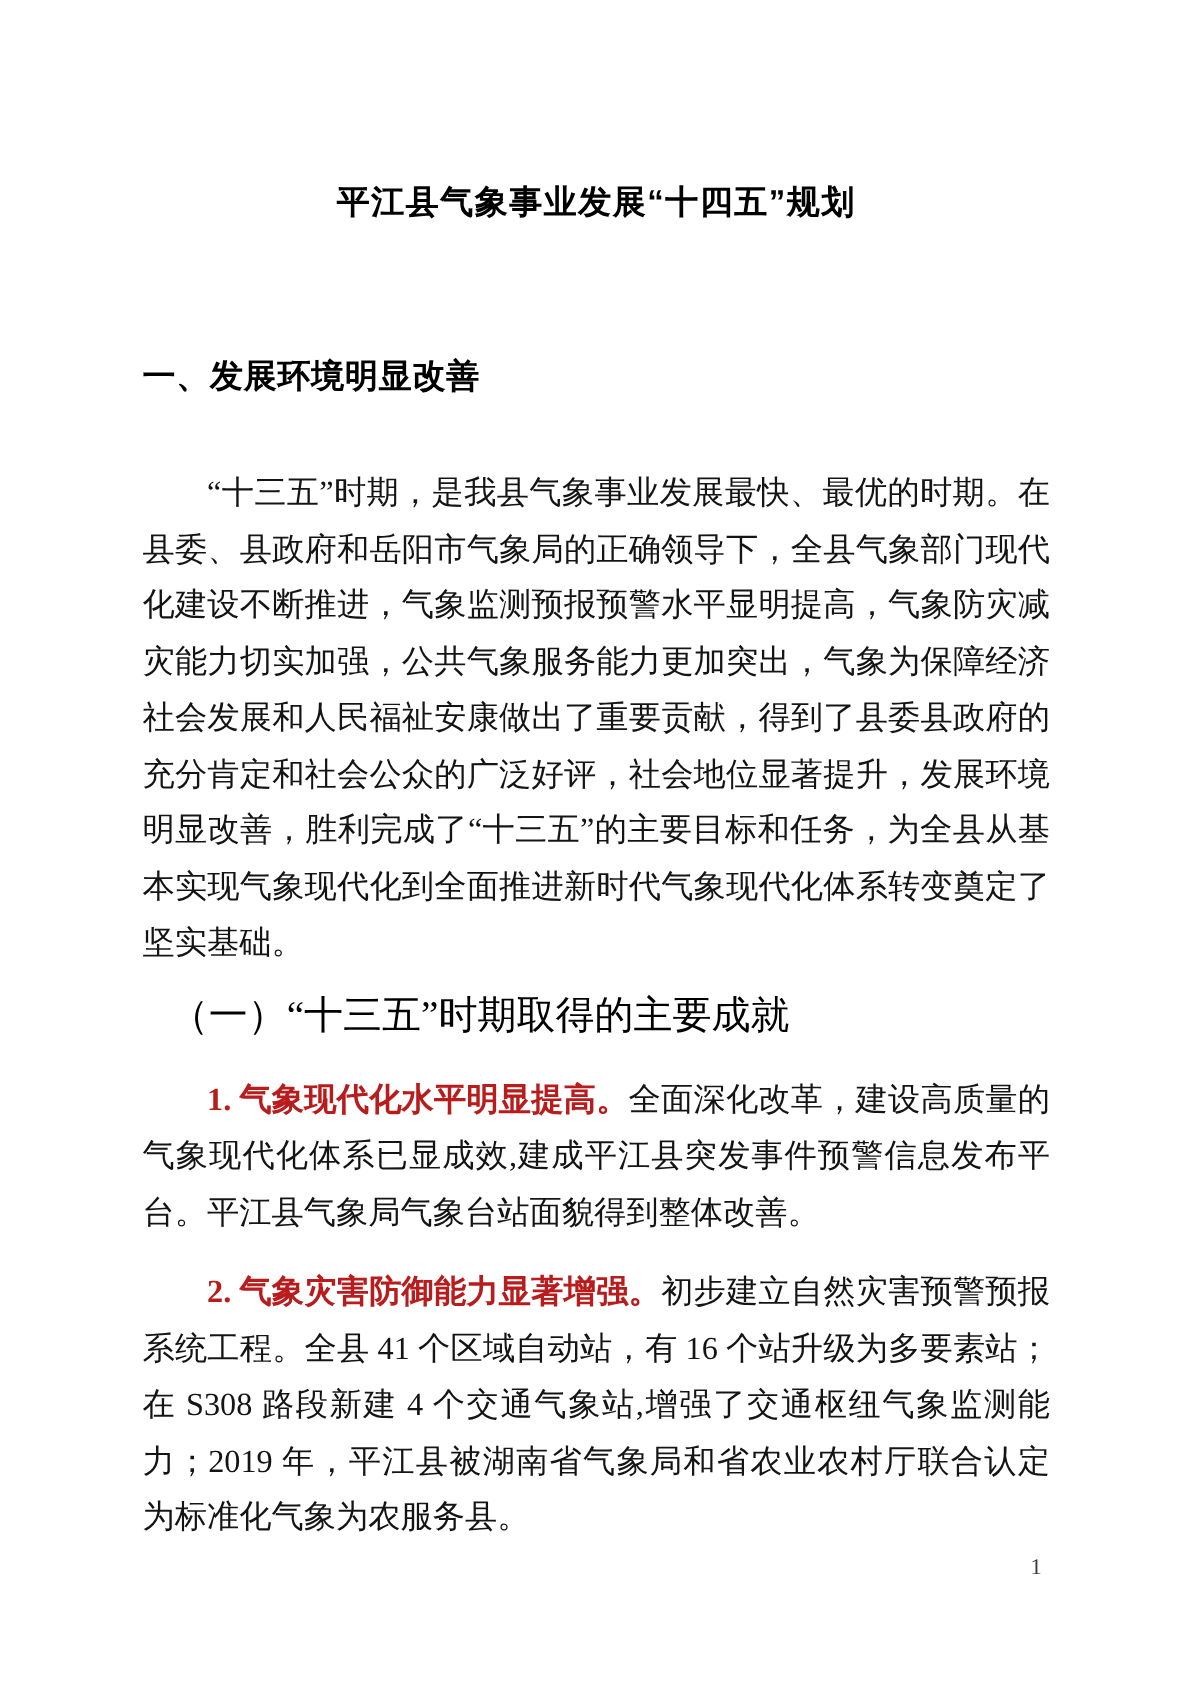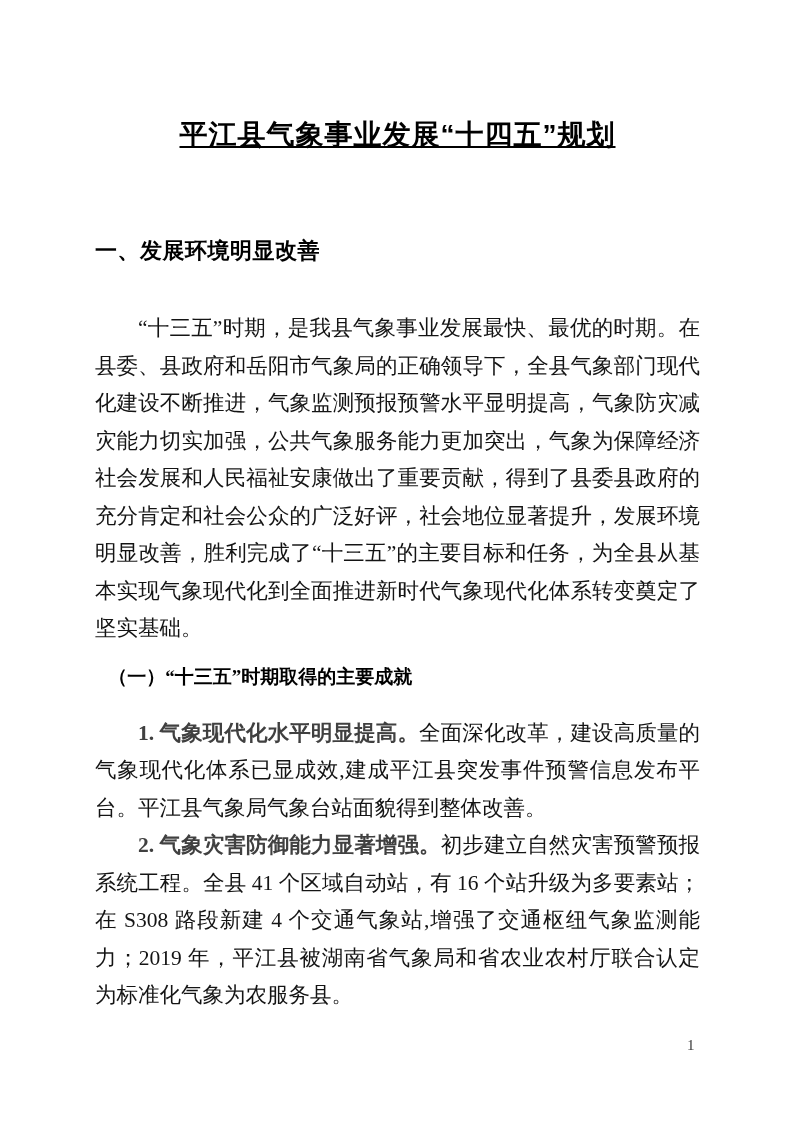--- a/index.html
+++ b/index.html
@@ -17,26 +17,25 @@
     box-sizing: border-box;
     padding: 113px 93px 0 95px;
     color: #000000;
     overflow: hidden;
     font-family: "Liberation Serif", "DejaVu Serif", serif;
   }
   .doc-title {
     margin: 0;
     font-family: "Liberation Sans", "DejaVu Sans", sans-serif;
     font-weight: bold;
-    font-size: 28px;
+    font-size: 22px;
     line-height: 44px;
     text-align: center;
     letter-spacing: 1px;
     color: #000000;
-    text-decoration: underline;
   }
   .chapter-heading {
     margin: 79px 0 0 0;
     font-family: "Liberation Sans", "DejaVu Sans", sans-serif;
     font-weight: bold;
     font-size: 22px;
     line-height: 30px;
     letter-spacing: 0.5px;
     color: #000000;
   }
@@ -44,35 +43,35 @@
     margin: 44px 0 0 0;
     font-size: 21.5px;
     line-height: 37.5px;
     text-align: justify;
     text-align-last: left;
     text-indent: 2em;
     color: #141414;
   }
   .subsection-heading {
     margin: 14px 0 0 0;
-    font-size: 19px;
+    font-size: 26px;
     line-height: 30px;
-    font-weight: bold;
+    font-weight: normal;
     text-indent: 0.7em;
     color: #000000;
   }
   .achievement {
     margin: 23px 0 0 0;
   }
   .achievement + .achievement {
-    margin-top: 0;
+    margin-top: 16px;
   }
   .achievement .lead {
     font-weight: bold;
-    color: #404040;
+    color: #b91c1c;
   }
   .page-number {
     position: absolute;
     left: 687px;
     top: 1036px;
     font-family: "Liberation Serif", "DejaVu Serif", serif;
     font-size: 15px;
     line-height: 18px;
     color: #3a3a3a;
   }

